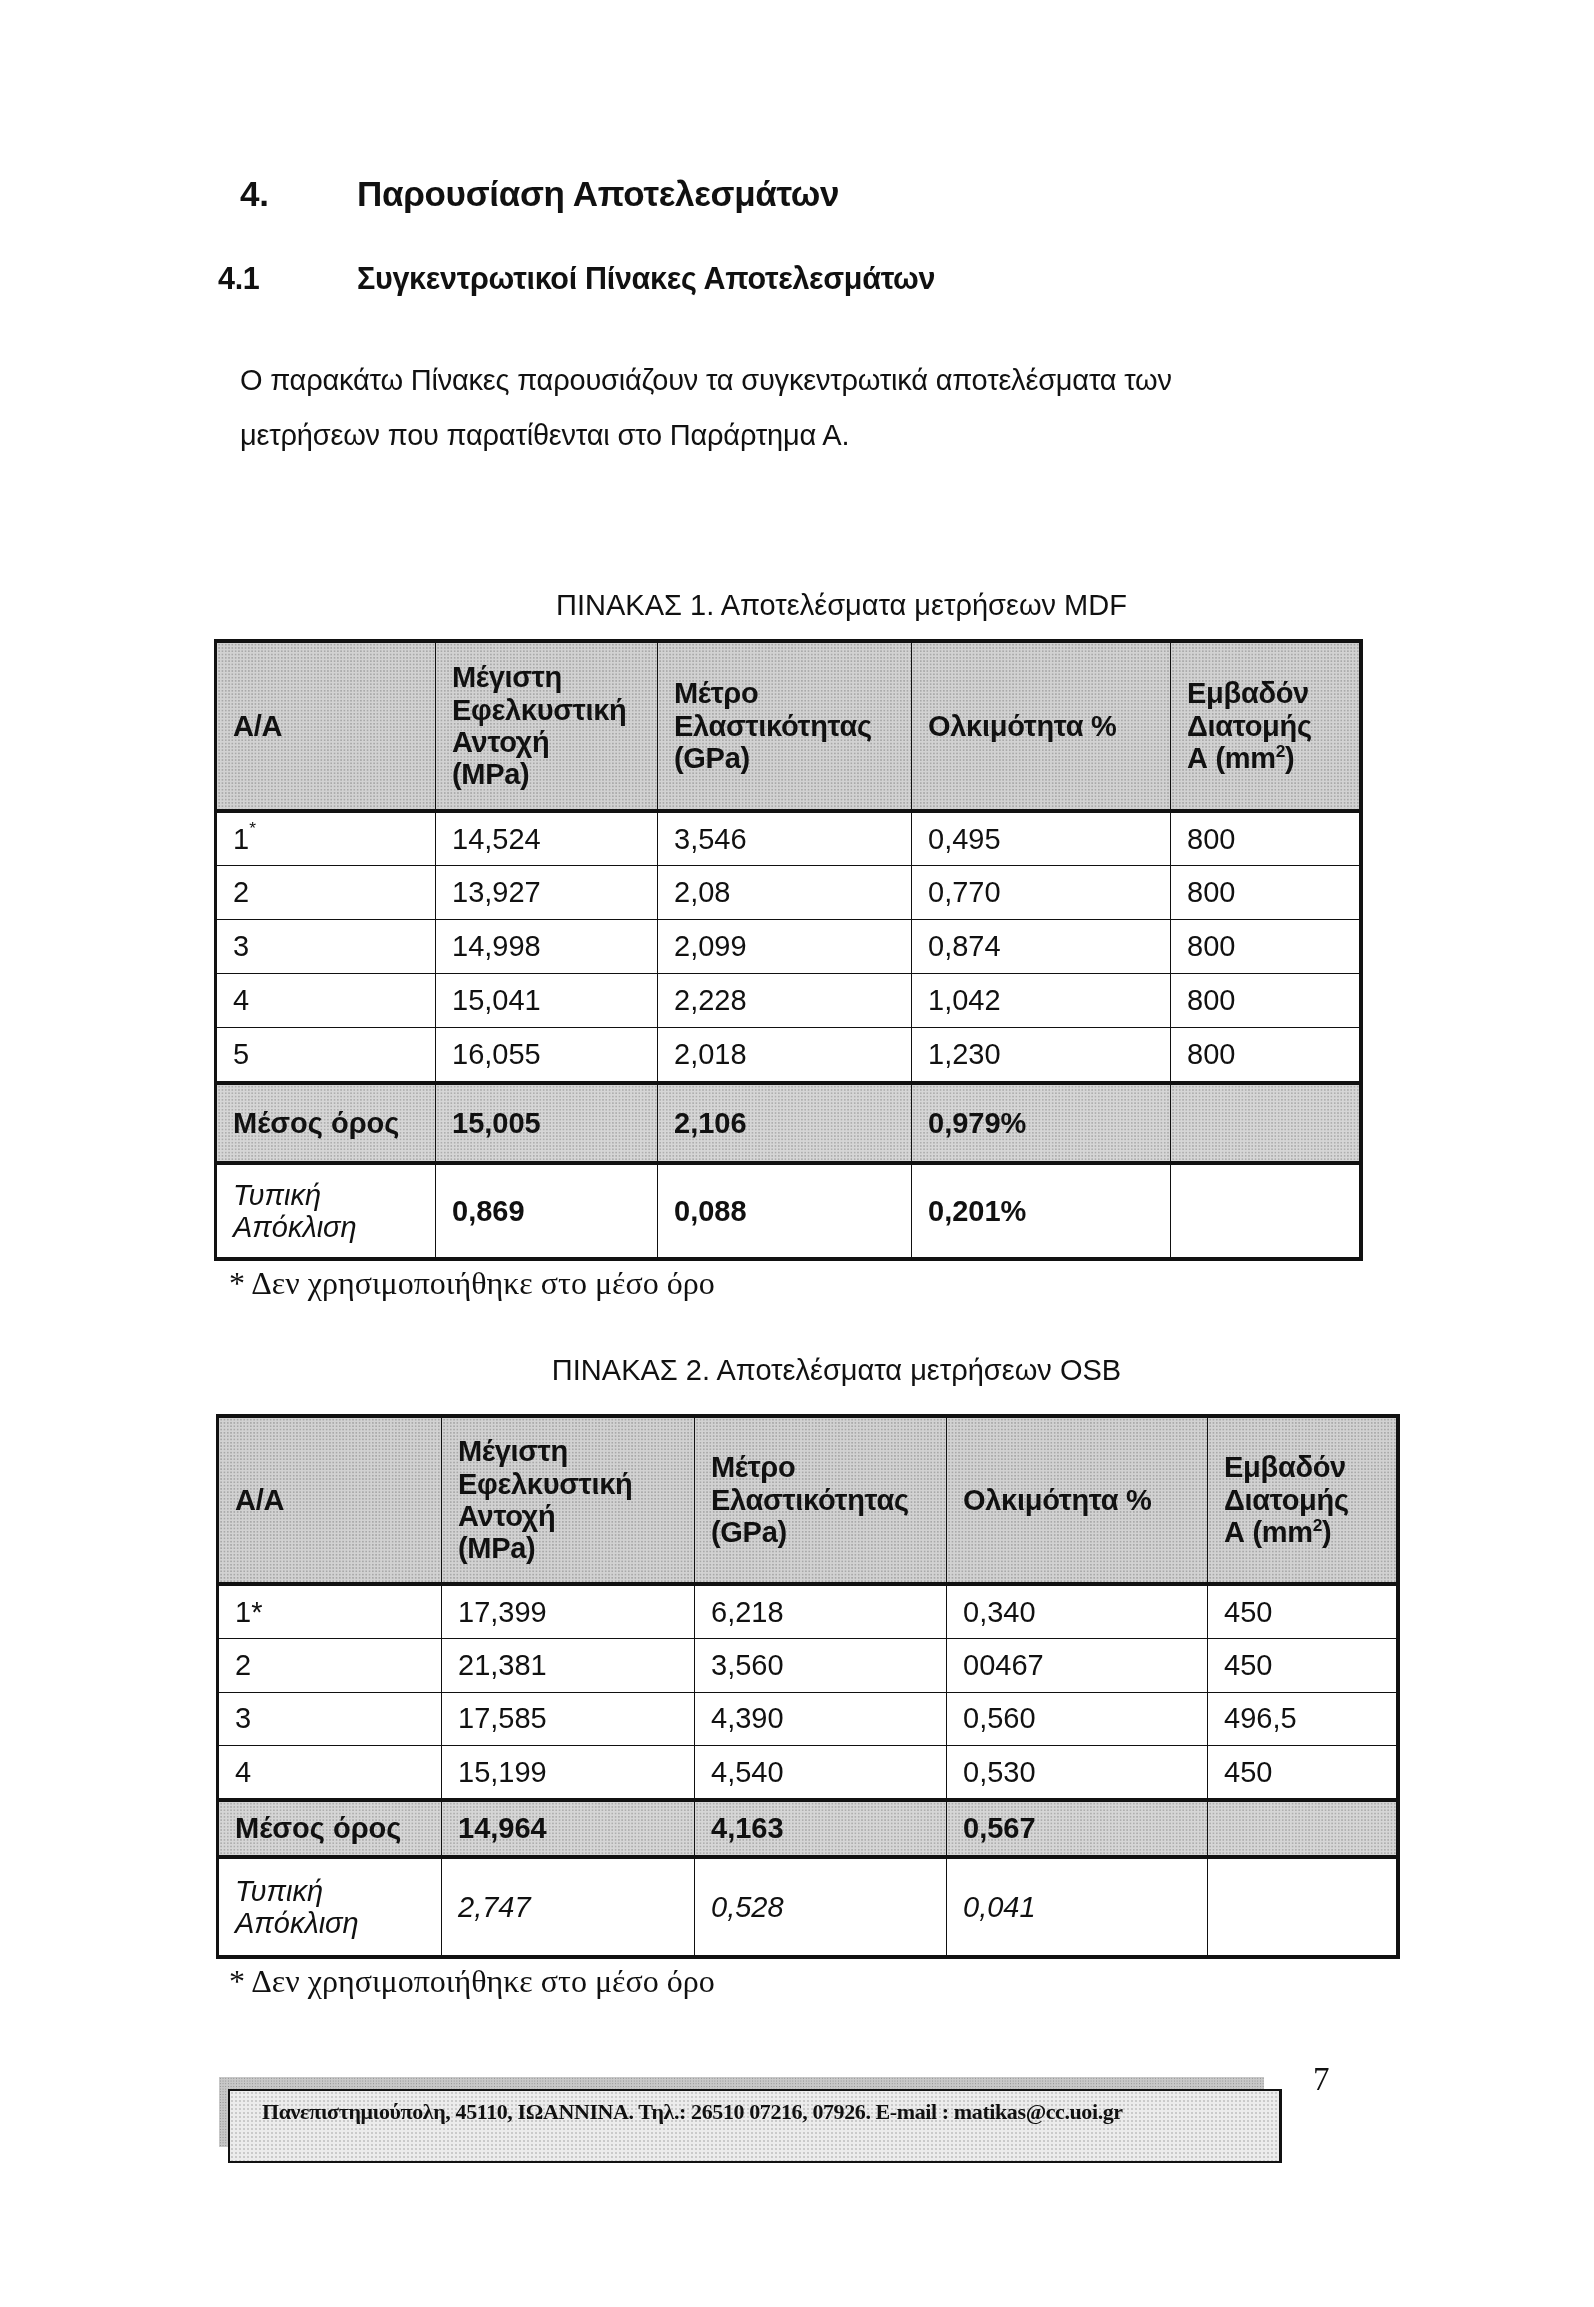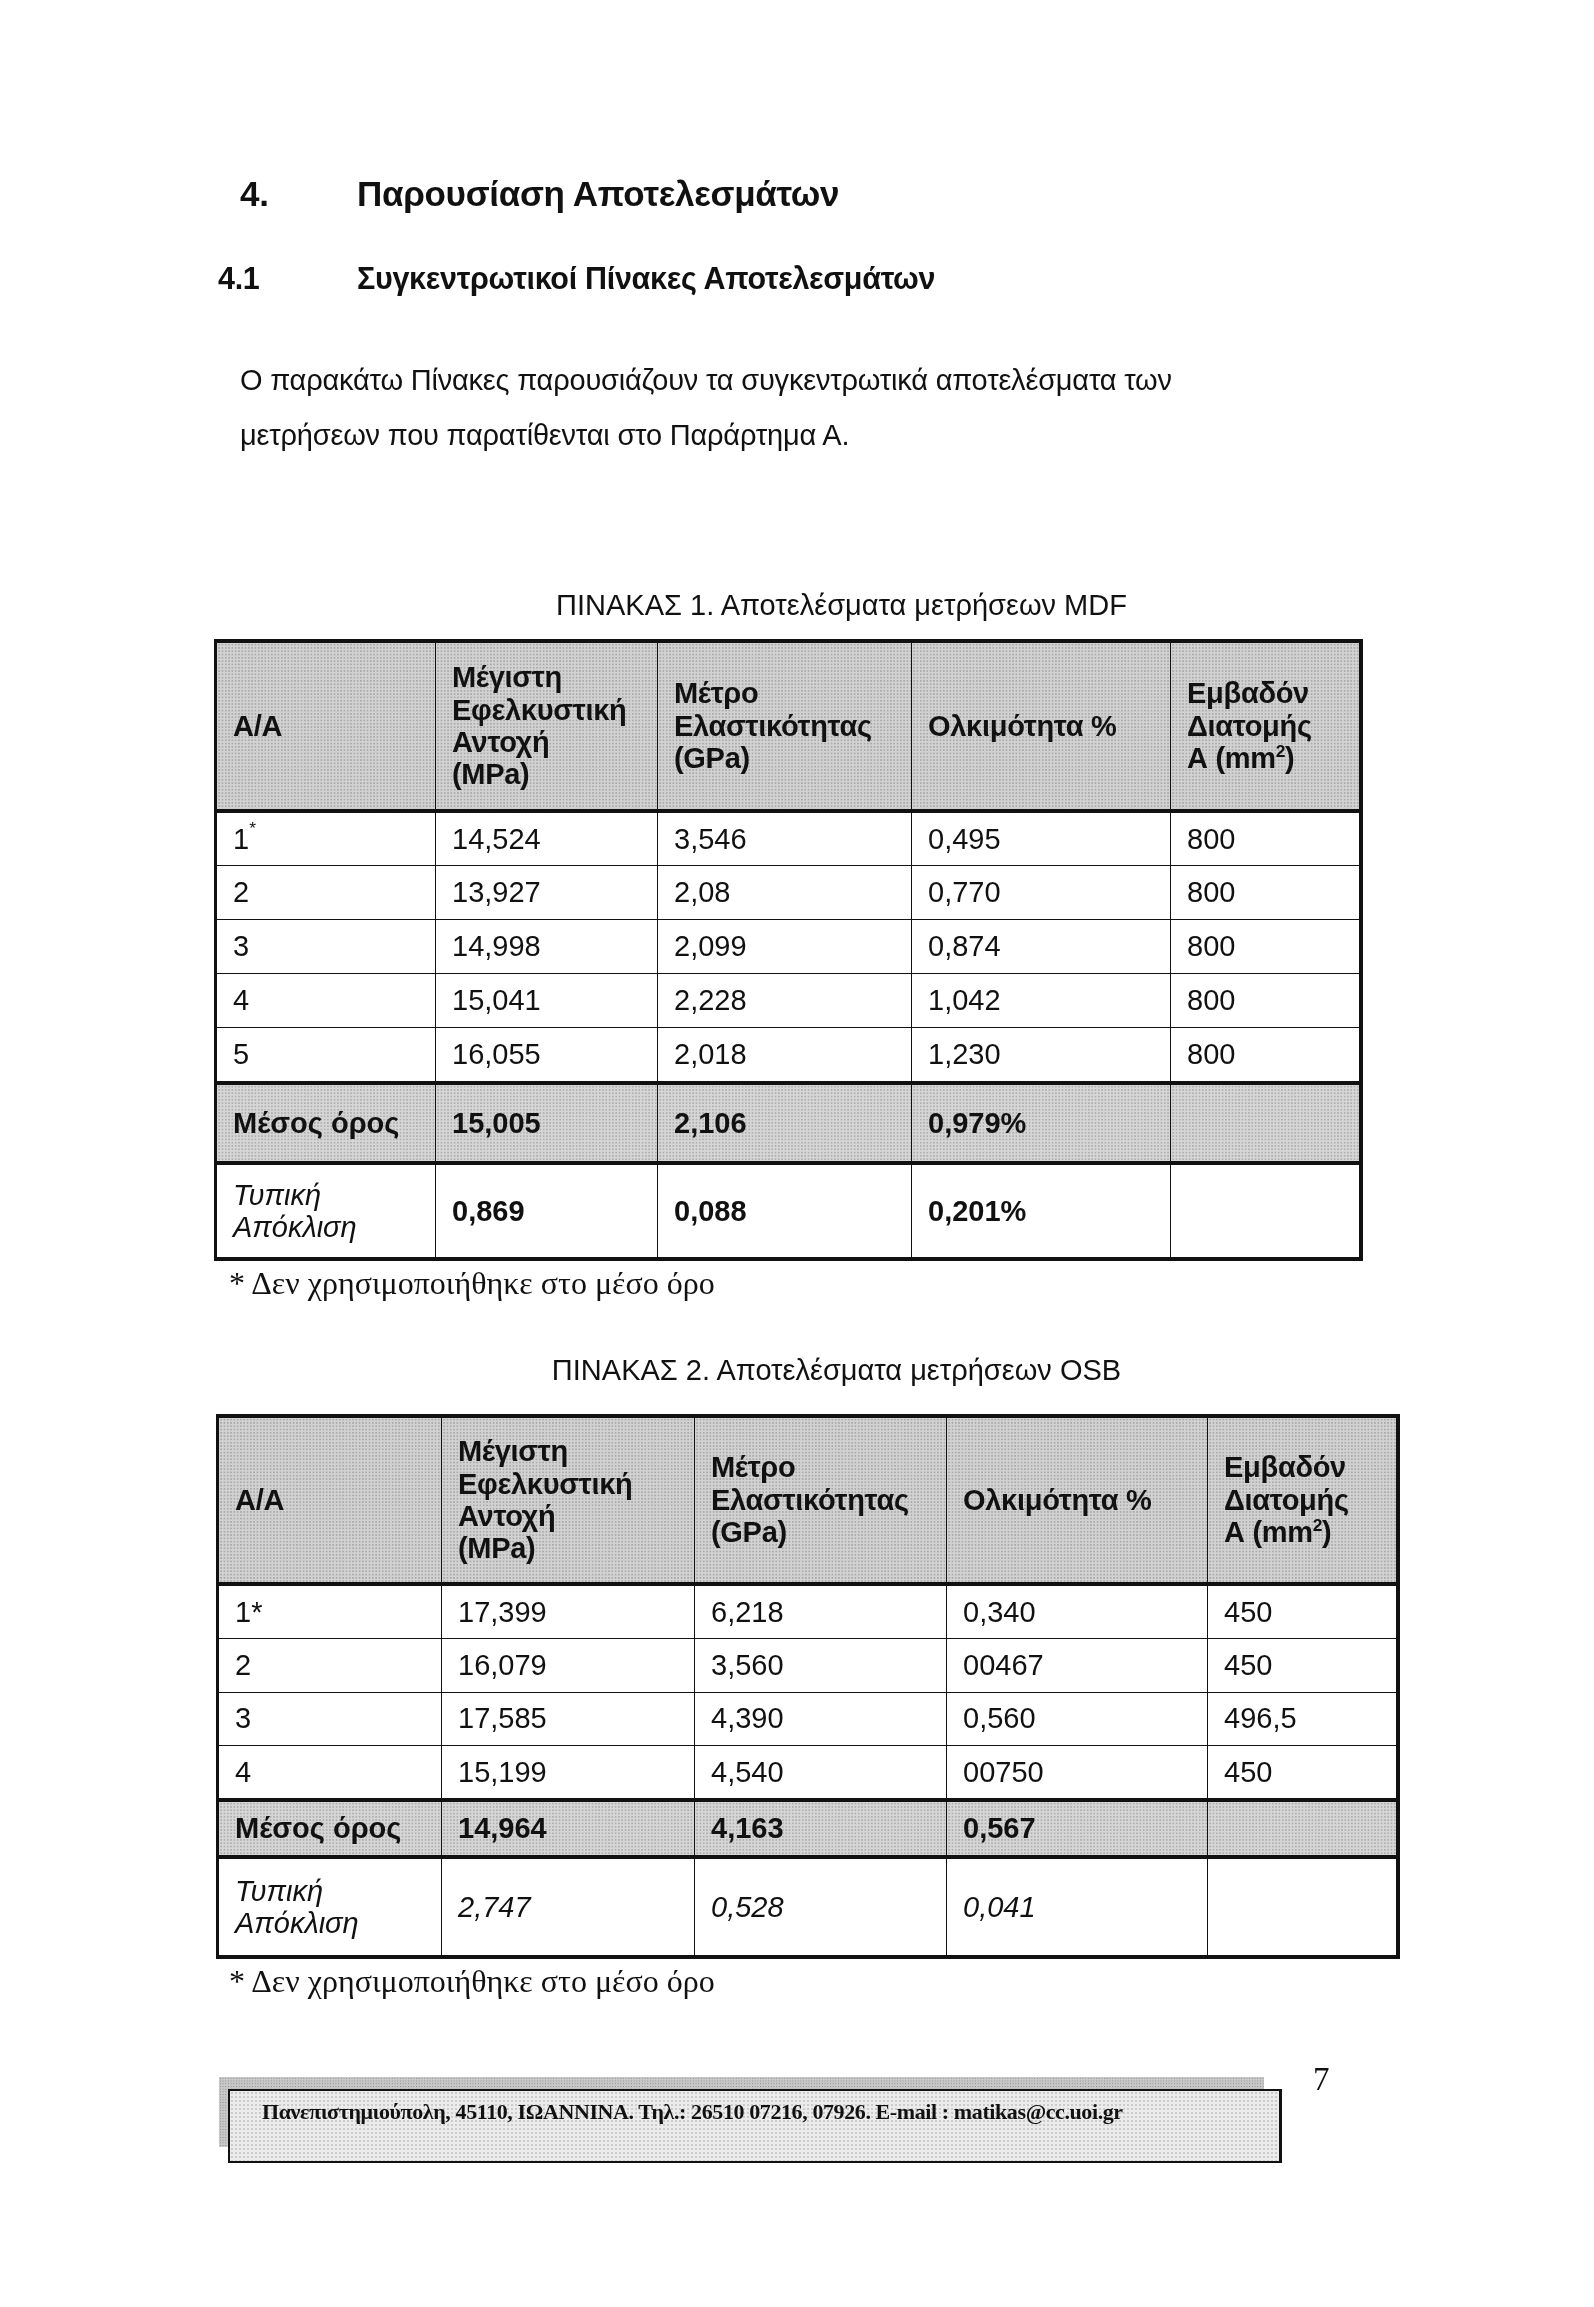--- a/index.html
+++ b/index.html
@@ -172,37 +172,37 @@
   </tr>
   <tr style="height:54px;">
     <td class="first">1*</td>
     <td>17,399</td>
     <td>6,218</td>
     <td>0,340</td>
     <td class="last">450</td>
   </tr>
   <tr style="height:54px;">
     <td class="first">2</td>
-    <td>16,079</td>
+    <td>21,381</td>
     <td>3,560</td>
     <td>00467</td>
     <td class="last">450</td>
   </tr>
   <tr style="height:53px;">
     <td class="first">3</td>
     <td>17,585</td>
     <td>4,390</td>
     <td>0,560</td>
     <td class="last">496,5</td>
   </tr>
   <tr style="height:55px;">
     <td class="first">4</td>
     <td>15,199</td>
     <td>4,540</td>
-    <td>00750</td>
+    <td>0,530</td>
     <td class="last">450</td>
   </tr>
   <tr class="mean" style="height:57px;">
     <td class="first">Μέσος όρος</td>
     <td>14,964</td>
     <td>4,163</td>
     <td>0,567</td>
     <td class="last"></td>
   </tr>
   <tr class="std italvals" style="height:100px;">

